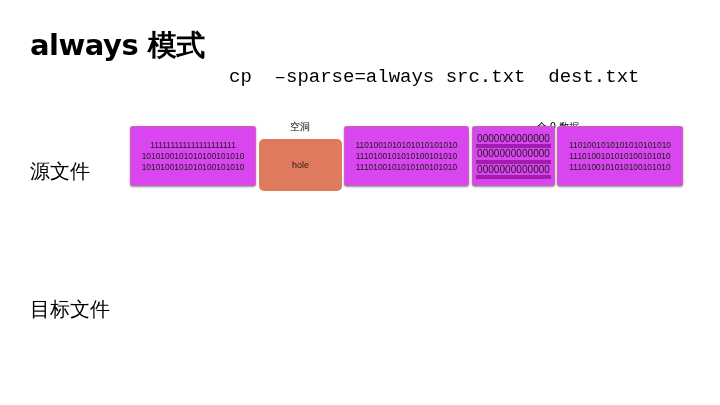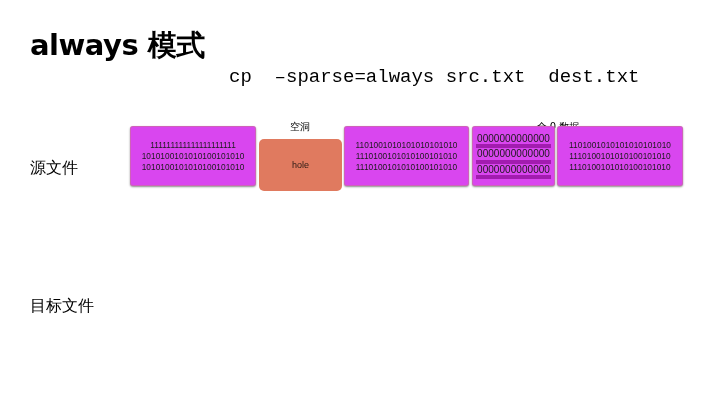--- a/index.html
+++ b/index.html
@@ -10,21 +10,21 @@
       font-size: 29px; font-weight: bold; letter-spacing: -0.5px;
       font-family: "DejaVu Sans", sans-serif;
     }
     .command {
       position: absolute; left: 229px; top: 66px;
       font-size: 19px; white-space: pre;
       font-family: Liberation Mono, monospace;
     }
     .row-label {
       position: absolute; left: 30px;
-      font-size: 16px;
+      font-size: 20px;
       font-family: "DejaVu Sans", sans-serif;
     }
     .row-label.src { top: 158px; }
     .row-label.dst { top: 296px; }
     .annot {
       position: absolute; top: 120px;
       font-size: 10px; color: #000;
       font-family: "DejaVu Sans", sans-serif;
       transform: translateX(-50%);
       white-space: nowrap;

